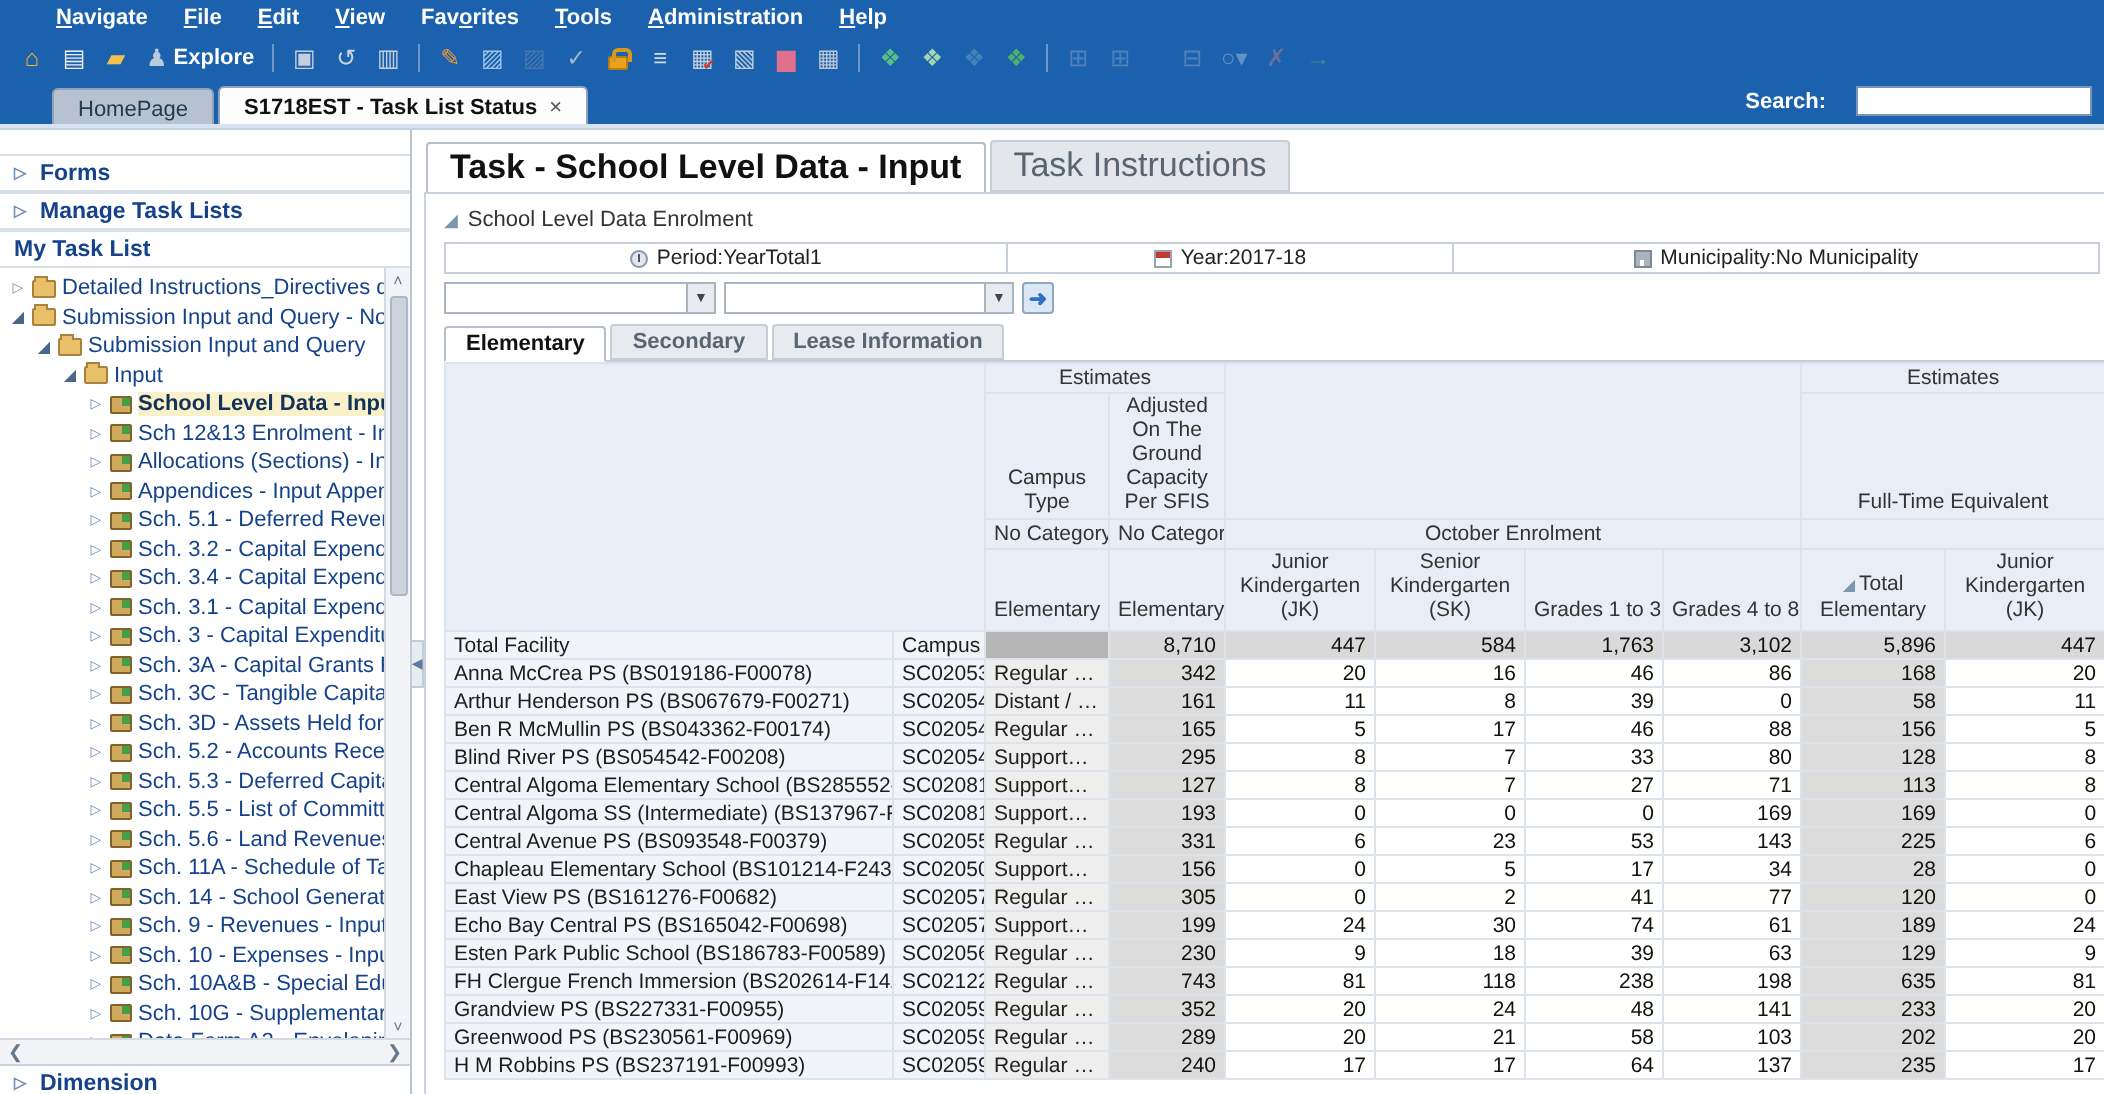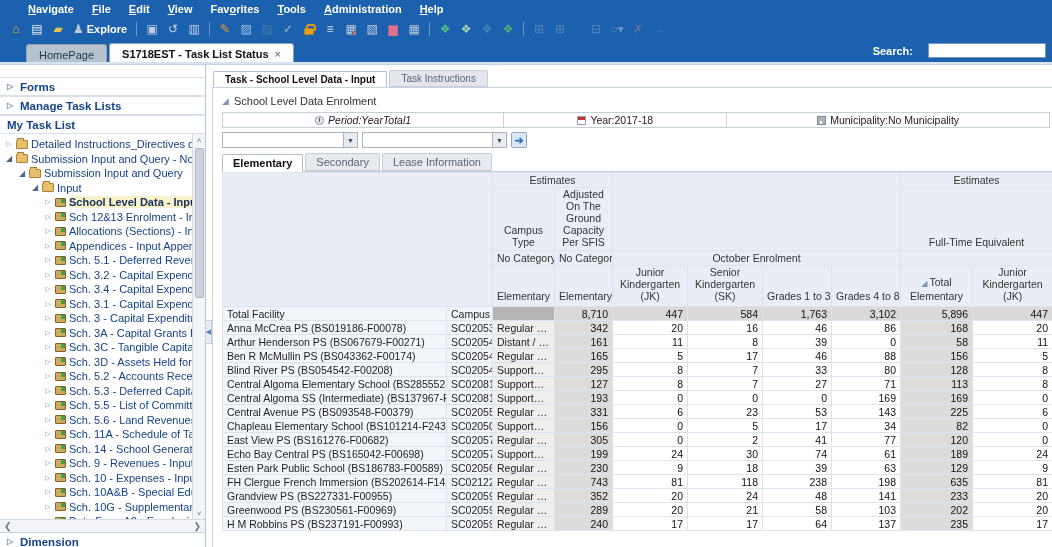--- a/index.html
+++ b/index.html
@@ -54,43 +54,43 @@
   .vscroll{color:#68788c;}
   .vscroll .vthumb{width:9px;height:150px;background:#ccd3dc;border:1px solid #aeb8c4;border-radius:2px;margin-top:2px;}
   .vscroll .sarr{height:12px;display:flex;align-items:center;}
   .vscroll .spacer{flex:1;}
   .hscroll{height:13px;background:#f2f4f7;border-top:1px solid #d3dae2;display:flex;align-items:center;justify-content:space-between;padding:0 4px;font-size:9px;color:#68788c;}
   .sb-bottom{border-top:1px solid #c9d3de;}
 
   .main{flex:1;display:flex;flex-direction:column;min-width:0;position:relative;}
   .main-title{font-size:12px;font-weight:bold;color:#15428b;padding:7px 10px 4px 8px;border-bottom:2px solid #dde5ee;}
   .main-tabs{display:flex;gap:2px;margin:5px 0 0 7px;align-items:flex-end;}
-  .m-tab{font-size:10px;padding:2px 11px;border-radius:2px 2px 0 0;white-space:nowrap;}
+  .m-tab{font-size:17px;padding:2px 11px;border-radius:2px 2px 0 0;white-space:nowrap;}
   .m-tab.active{background:#fff;border:1px solid #b5bfca;border-bottom:1px solid #fff;font-weight:bold;color:#111;margin-bottom:-1px;}
   .m-tab.inactive{background:#e3e7ec;border:1px solid #c5cdd6;color:#5a6572;}
   .form-panel{flex:1;border-top:1px solid #c9d2dd;margin-left:6px;border-left:1px solid #c9d2dd;padding:7px 0 0 9px;min-height:0;}
   .form-title{font-size:11px;color:#333;display:flex;align-items:center;gap:5px;}
   .form-title .tri{color:#7d95ad;font-size:9px;}
   .pov{display:flex;width:830px;margin-top:5px;}
   .pov-cell{height:16px;border:1px solid #c6cfda;margin-left:-1px;display:flex;align-items:center;justify-content:center;gap:4px;font-size:10.5px;color:#222;background:#fff;}
-  .pov-cell:first-child{margin-left:0;font-style:italic;}
+  .pov-cell:first-child{margin-left:0;}
   .pic{flex:none;display:inline-block;}
   .pic-period{width:9px;height:9px;border:1px solid #8a98a8;border-radius:50%;background:#dfe7f0;position:relative;}
   .pic-period::after{content:"";position:absolute;left:3px;top:1px;width:1px;height:4px;background:#556;}
   .pic-year{width:9px;height:9px;border:1px solid #98a2ad;background:#fff;position:relative;}
   .pic-year::before{content:"";position:absolute;top:0;left:0;right:0;height:3px;background:#c23b2e;}
   .pic-muni{width:9px;height:9px;background:#aab4bf;border:1px solid #7d8894;position:relative;}
   .pic-muni::after{content:"";position:absolute;bottom:0;left:2px;width:2px;height:3px;background:#fff;}
   .combos{display:flex;align-items:center;gap:4px;margin:4px 0 5px 0;}
   .combo{height:16px;border:1px solid #a9b4c0;background:#fff;display:flex;align-items:stretch;}
   .combo .cval{flex:1;}
   .combo .cbtn{width:14px;background:#e8ecf1;border-left:1px solid #a9b4c0;display:flex;align-items:center;justify-content:center;font-size:7px;color:#444;}
   .gobtn{width:16px;height:16px;border:1px solid #8fa6c4;background:#dce7f5;color:#2f6fc4;font-weight:bold;font-size:11px;display:flex;align-items:center;justify-content:center;border-radius:2px;}
   .page-tabs{display:flex;gap:2px;align-items:flex-end;margin-top:2px;}
-  .p-tab{font-size:11px;padding:2px 10px;border-radius:2px 2px 0 0;}
+  .p-tab{font-size:11px;padding:2px 10px;border-radius:2px 2px 0 0;font-weight:bold;}
   .p-tab.active{background:#fff;border:1px solid #b5bfca;border-bottom:1px solid #fff;font-weight:bold;color:#111;margin-bottom:-1px;}
   .p-tab.inactive{background:#e7eaee;border:1px solid #c5cdd6;color:#5a6572;}
 
   
   .grid-wrap{border-top:1px solid #c5cdd8;margin-top:0;}
   table.grid{border-collapse:collapse;table-layout:fixed;width:830px;font-size:10.5px;}
   table.grid th,table.grid td{border:1px solid #dde3ec;padding:0 4px;overflow:hidden;white-space:nowrap;}
   table.grid thead th{background:#e9eef6;font-weight:normal;color:#333;text-align:center;line-height:12px;}
   th.grp{background:#eef2f8;}
   th.blank{background:#eef2f8;}
@@ -584,21 +584,21 @@
                 </tr>
                 <tr>
                   <td class="name">Chapleau Elementary School (BS101214-F24336)</td>
                   <td class="cid">SC0205042</td>
                   <td class="ctype">Supported / App...</td>
                   <td class="num ro">156</td>
                   <td class="num">0</td>
                   <td class="num">5</td>
                   <td class="num">17</td>
                   <td class="num">34</td>
-                  <td class="num ro">82</td>
+                  <td class="num ro">28</td>
                   <td class="num">0</td>
                 </tr>
                 <tr>
                   <td class="name">East View PS (BS161276-F00682)</td>
                   <td class="cid">SC0205748</td>
                   <td class="ctype">Regular / Ordina...</td>
                   <td class="num ro">305</td>
                   <td class="num">0</td>
                   <td class="num">2</td>
                   <td class="num">41</td>

